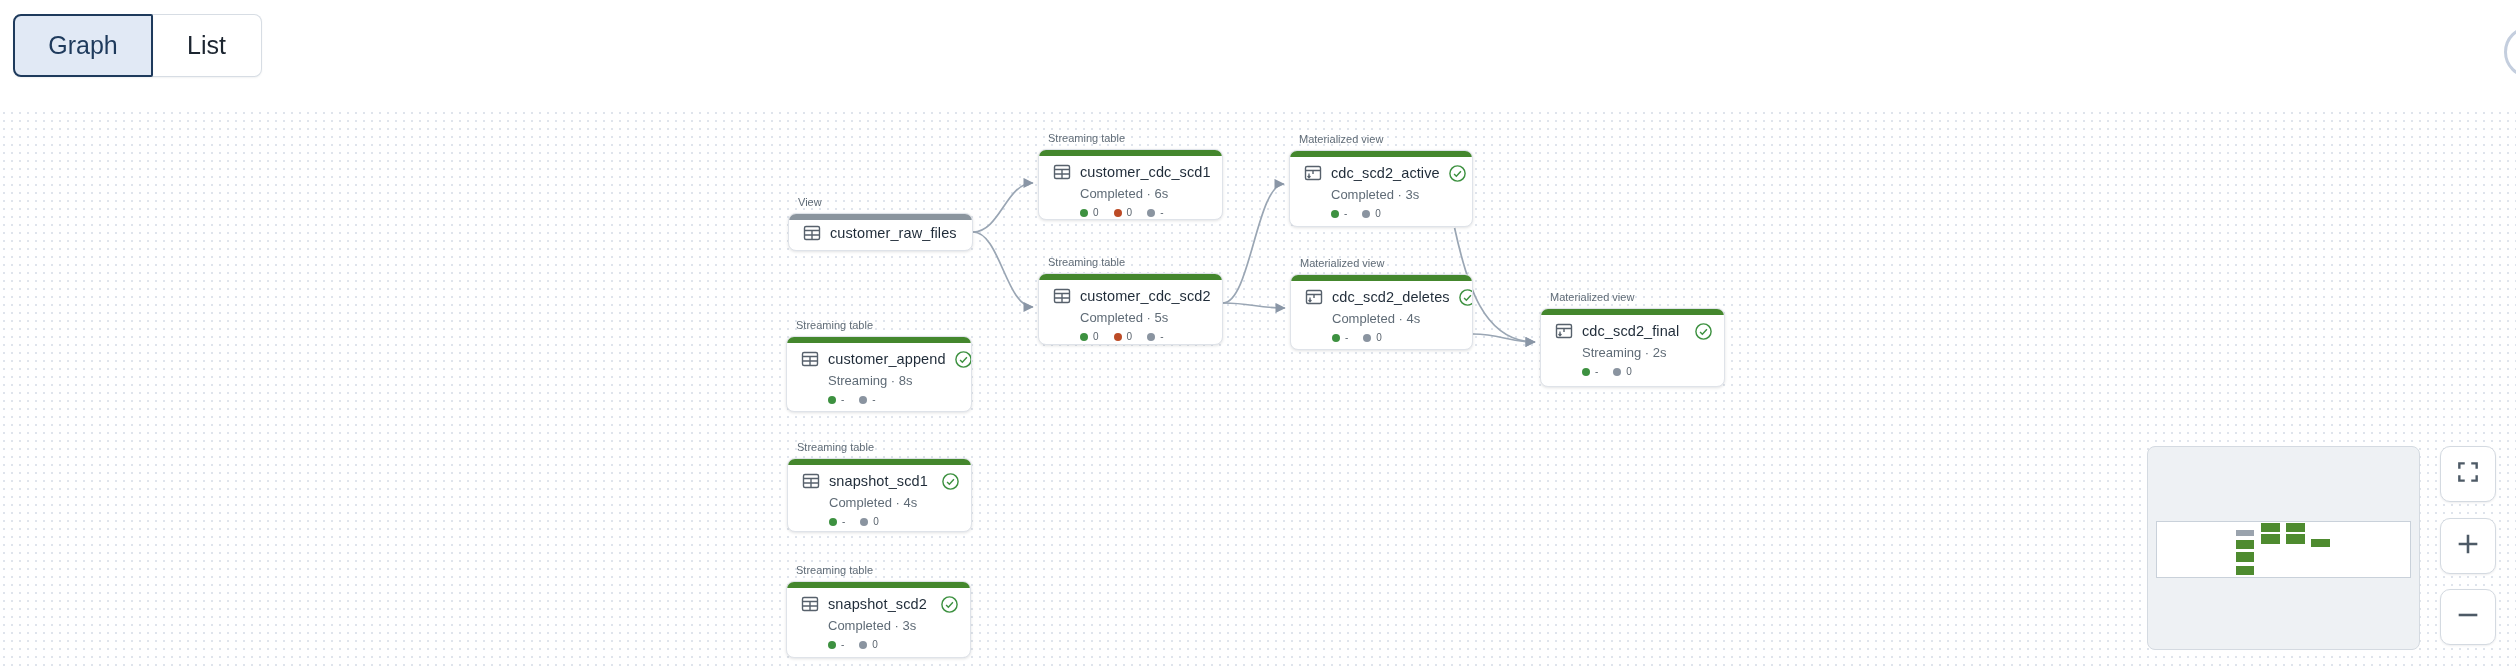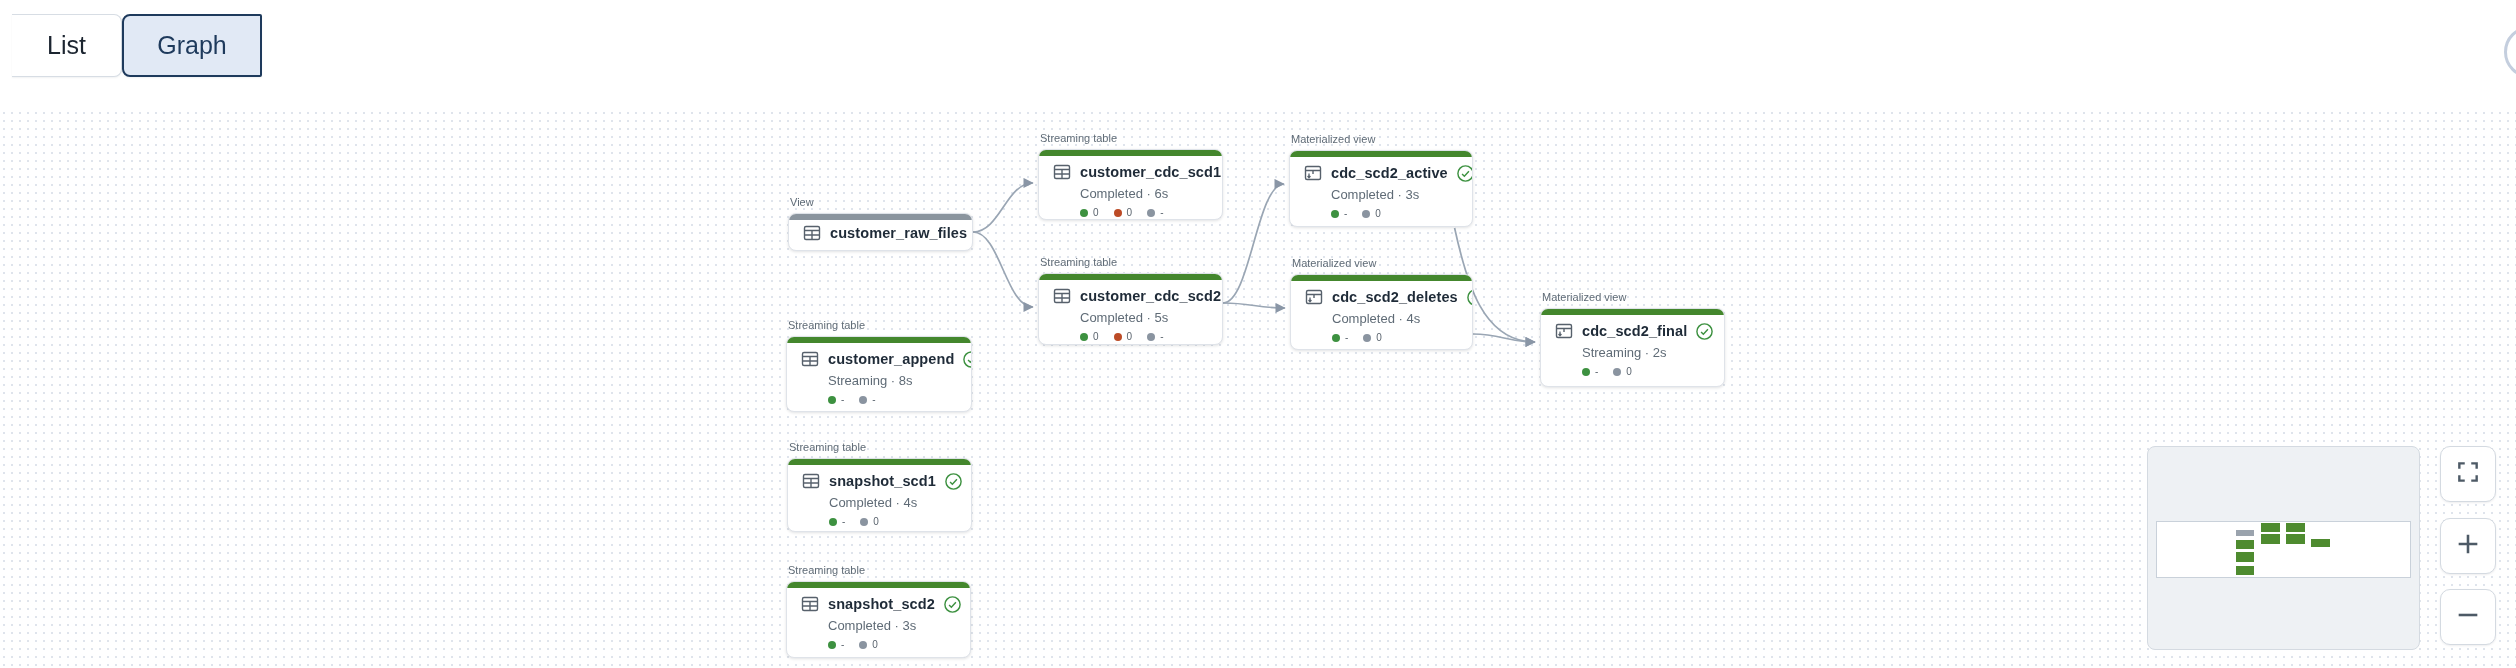--- a/index.html
+++ b/index.html
@@ -37,34 +37,34 @@
     position: absolute; left: 0; right: 0; top: 109px; bottom: 0;
     background-image: radial-gradient(#dfe4ec 1.2px, transparent 1.3px);
     background-size: 8px 8px;
   }
   #edge-layer { position: absolute; inset: 0; z-index: 1; }
   #node-layer { position: absolute; inset: 0; z-index: 2; }
 
   
   .node { position: absolute; cursor: pointer; }
   .node-type-label {
-    position: absolute; top: -17px; left: 2px;
+    position: absolute; top: -17px; left: 10px;
     font-size: 11px; color: #5f6b76; white-space: nowrap;
   }
   .node-card {
     background: #ffffff; border: 1px solid #dfe3e9; border-radius: 8px;
     box-shadow: 0 1px 3px rgba(20, 30, 40, .13);
     overflow: hidden; display: flex; flex-direction: column; height: 100%;
   }
   .node-bar { height: 6px; flex: none; }
   .node-body { padding: 6px 11px 0 13px; display: flex; flex-direction: column; flex: 1; }
   .node-body.compact { justify-content: center; padding-top: 0; padding-bottom: 4px; }
   .title-row { display: flex; align-items: center; gap: 8px; }
   .node-title {
-    font-size: 14.5px; font-weight: 700; color: #1f2b38;
+    font-size: 14.5px; font-weight: 400; color: #1f2b38;
     white-space: nowrap; letter-spacing: .1px;
   }
   .node-check { margin-left: auto; display: flex; flex: none; }
   .node-icon { display: flex; flex: none; }
   .node-status { font-size: 13px; color: #5f6b76; margin: 4px 0 0 28px; white-space: nowrap; }
   .node-metrics { display: flex; gap: 15px; margin: 6px 0 0 28px; align-items: center; }
   .metric { display: flex; gap: 5px; align-items: center; font-size: 10px; color: #5a646e; }
   .dot { width: 8px; height: 8px; border-radius: 50%; flex: none; }
 
   
@@ -85,22 +85,22 @@
     display: flex; align-items: center; justify-content: center;
     cursor: pointer; box-shadow: 0 1px 2px rgba(20,30,45,.08); color: #4d5a66;
   }
 </style>
 </head>
 <body>
 
 <div class="page">
 
   <div class="toolbar">
+    <div class="seg-btn first selected">Graph</div>
     <div class="seg-btn last">List</div>
-    <div class="seg-btn first selected">Graph</div>
   </div>
 
   <div class="corner-circle"></div>
 
   <div class="dots-bg"></div>
 
   <svg id="edge-layer" width="2516" height="668">
     <defs>
       <marker id="arrow" markerWidth="7" markerHeight="7" refX="5.6" refY="3" orient="auto">
         <path d="M0,0 L6,3 L0,6 z" fill="#8a96a6"></path>

